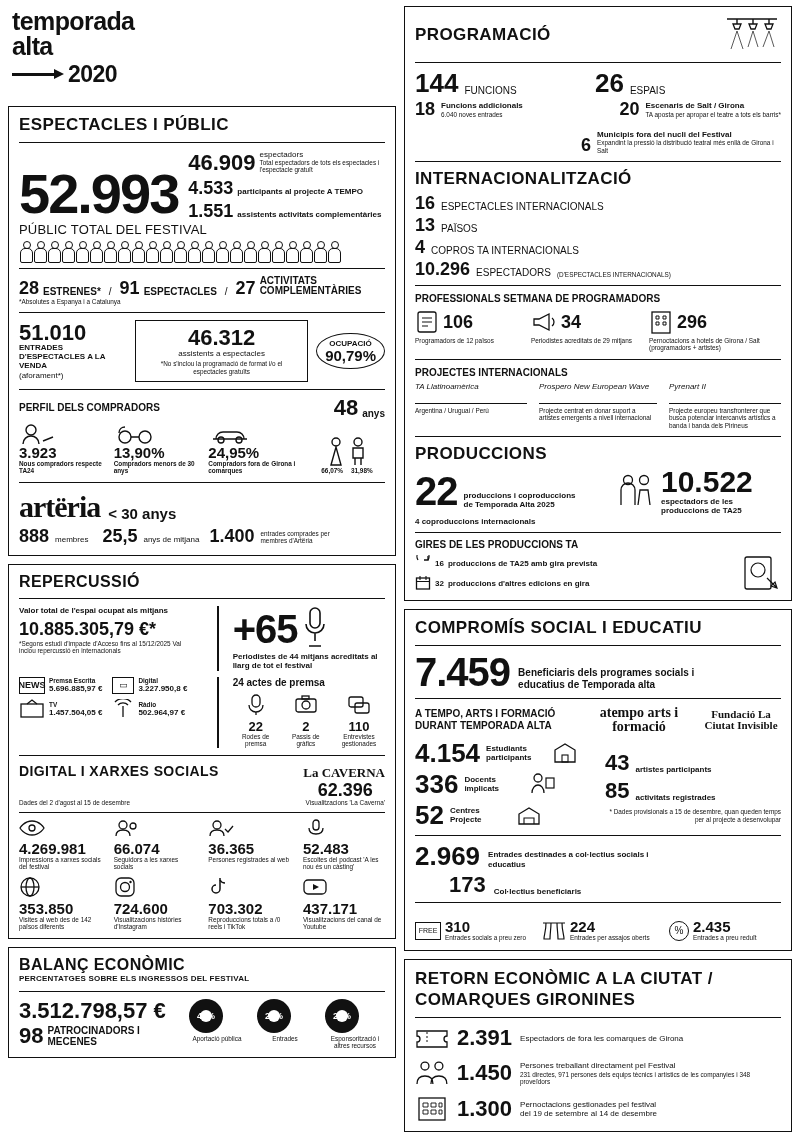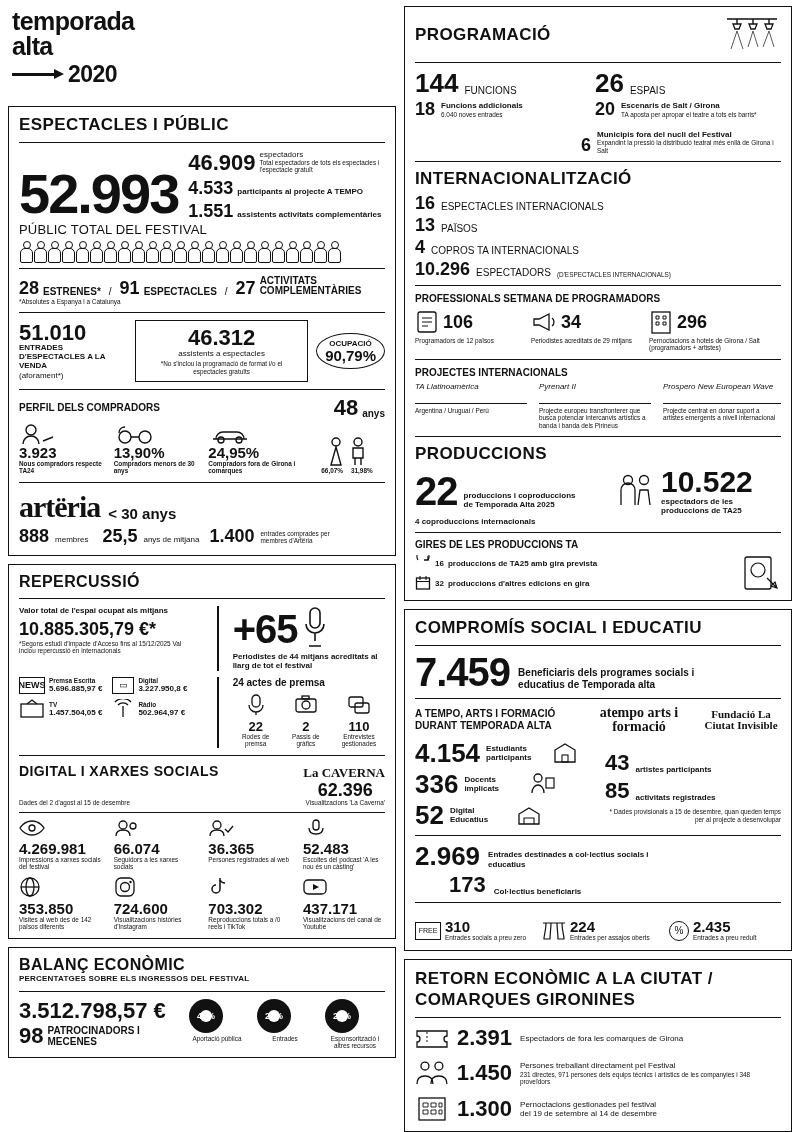--- a/index.html
+++ b/index.html
@@ -509,21 +509,21 @@
       </div>
 
       <div class="row jb" style="margin-bottom:12px;">
         <div class="row ab gap6" style="width:180px;">
           <span class="big18">18</span>
           <div>
             <div class="sm bold">Funcions addicionals</div>
             <div class="xs">6.040 noves entrades</div>
           </div>
         </div>
-        <div class="row ab gap6" style="flex:1;">
+        <div class="row ab gap6" style="flex:1;justify-content:flex-end;">
           <span class="big18">20</span>
           <div>
             <div class="sm bold">Escenaris de Salt / Girona</div>
             <div class="xs">TA aposta per apropar el teatre a tots els barris*</div>
           </div>
         </div>
       </div>
 
       <div class="row" style="justify-content:flex-end;">
         <div class="row ab gap6" style="width:200px;">
@@ -594,29 +594,29 @@
 
       <div class="hr"></div>
 
       <div class="md bold">PROJECTES INTERNACIONALS</div>
       <div class="row jb" style="margin-top:4px;">
         <div style="width:112px;">
           <div class="sm" style="font-style:italic;">TA Llatinoamèrica</div>
           <div style="border-top:1px solid #111; margin:12px 0 3px;"></div>
           <div class="xs">Argentina / Uruguai / Perú</div>
         </div>
+        <div style="width:118px;">
+          <div class="sm" style="font-style:italic;">Prospero New European Wave</div>
+          <div style="border-top:1px solid #111; margin:12px 0 3px;"></div>
+          <div class="xs">Projecte centrat en donar suport a artistes emergents a nivell internacional</div>
+        </div>
         <div style="width:112px;">
           <div class="sm" style="font-style:italic;">Pyrenart II</div>
           <div style="border-top:1px solid #111; margin:12px 0 3px;"></div>
           <div class="xs">Projecte europeu transfronterer que busca potenciar intercanvis artístics a banda i banda dels Pirineus</div>
-        </div>
-        <div style="width:118px;">
-          <div class="sm" style="font-style:italic;">Prospero New European Wave</div>
-          <div style="border-top:1px solid #111; margin:12px 0 3px;"></div>
-          <div class="xs">Projecte centrat en donar suport a artistes emergents a nivell internacional</div>
         </div>
       </div>
 
       <div class="hr"></div>
 
       <div class="title title-lg">PRODUCCIONS</div>
       <div class="row jb ac" style="margin-top:3px;">
         <div class="row ab gap6" style="flex:1;">
           <span class="big40">22</span>
           <span class="sm bold" style="max-width:112px; line-height:1.2;">produccions i coproduccions de Temporada Alta 2025</span>
@@ -697,21 +697,21 @@
             <span class="big26">336</span>
             <span class="sm bold" style="max-width:60px;">Docents implicats</span>
             <svg width="26" height="24" viewBox="0 0 26 24">
                 <circle cx="8" cy="6" r="4" fill="none" stroke="#111" stroke-width="1.3"></circle>
                 <path d="M2 21c0-5 3-8 6-8s6 3 6 8" fill="none" stroke="#111" stroke-width="1.3"></path>
                 <rect x="16" y="6" width="8" height="10" fill="none" stroke="#111" stroke-width="1.2"></rect>
               </svg>
           </div>
           <div class="row ac gap6">
             <span class="big26">52</span>
-            <span class="sm bold" style="max-width:60px;">Digital Educatius</span>
+            <span class="sm bold" style="max-width:60px;">Centres Projecte</span>
             <svg width="26" height="24" viewBox="0 0 26 24">
                 <path d="M3 21V11l10-6 10 6v10z" fill="none" stroke="#111" stroke-width="1.3"></path>
                 <path d="M8 21v-6h10v6" fill="none" stroke="#111" stroke-width="1.1"></path>
               </svg>
           </div>
         </div>
         <div style="flex:1; padding-top:12px;">
           <div class="row ab gap6" style="margin-bottom:6px;">
             <span class="big22">43</span>
             <span class="sm bold">artistes participants</span>

